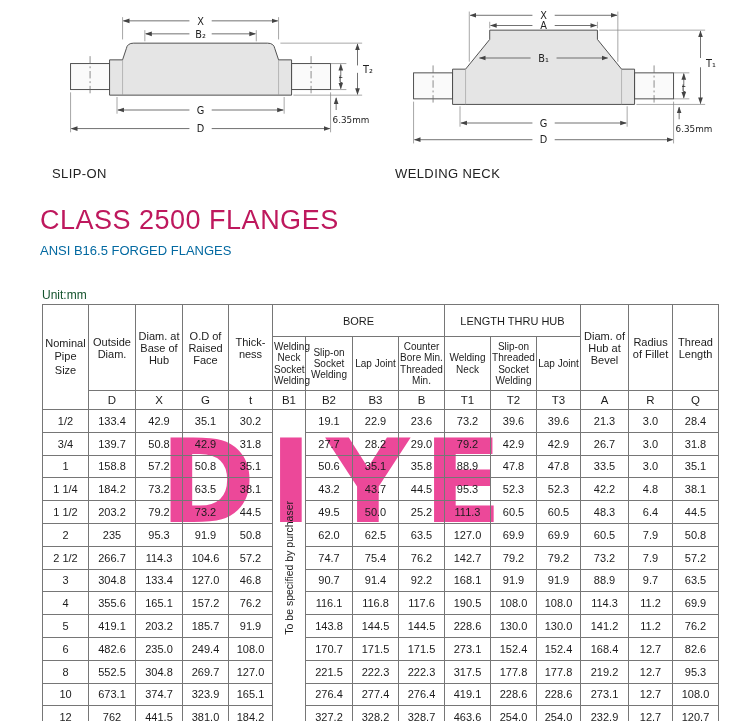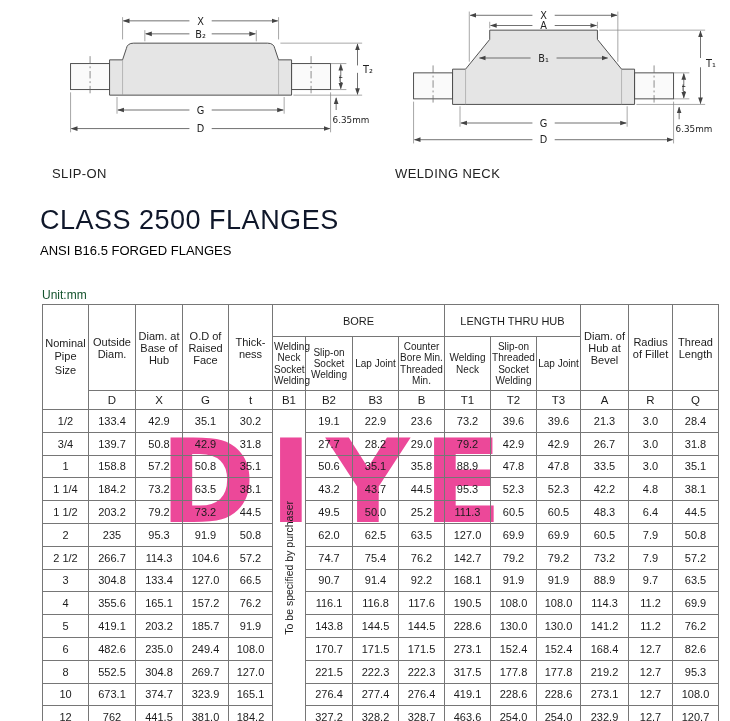--- a/index.html
+++ b/index.html
@@ -30,26 +30,26 @@
     font-family: "DejaVu Sans", sans-serif;
     font-size: 10.5px;
     fill: #222;
   }
   svg .small-note { font-size: 9.5px; }
   .title-block { margin: 24px 0 0 40px; }
   .page-title {
     font-size: 27px;
     font-weight: 400;
     letter-spacing: 0.5px;
-    color: #0f172a;
+    color: #be185d;
   }
   .page-subtitle {
     margin-top: 7px;
     font-size: 13px;
-    color: #000000;
+    color: #0369a1;
   }
   .unit-label {
     width: 676px;
     margin: 30px 0 2px 42px;
     font-size: 12px;
     color: #14532d;
   }
   .watermark {
     position: absolute;
     left: 160px; top: 415px;
@@ -400,21 +400,21 @@
         <td>79.2</td>
         <td>73.2</td>
         <td>7.9</td>
         <td>57.2</td>
       </tr>
       <tr>
         <td>3</td>
         <td>304.8</td>
         <td>133.4</td>
         <td>127.0</td>
-        <td>66.5</td>
+        <td>46.8</td>
         <td>90.7</td>
         <td>91.4</td>
         <td>92.2</td>
         <td>168.1</td>
         <td>91.9</td>
         <td>91.9</td>
         <td>88.9</td>
         <td>9.7</td>
         <td>63.5</td>
       </tr>

